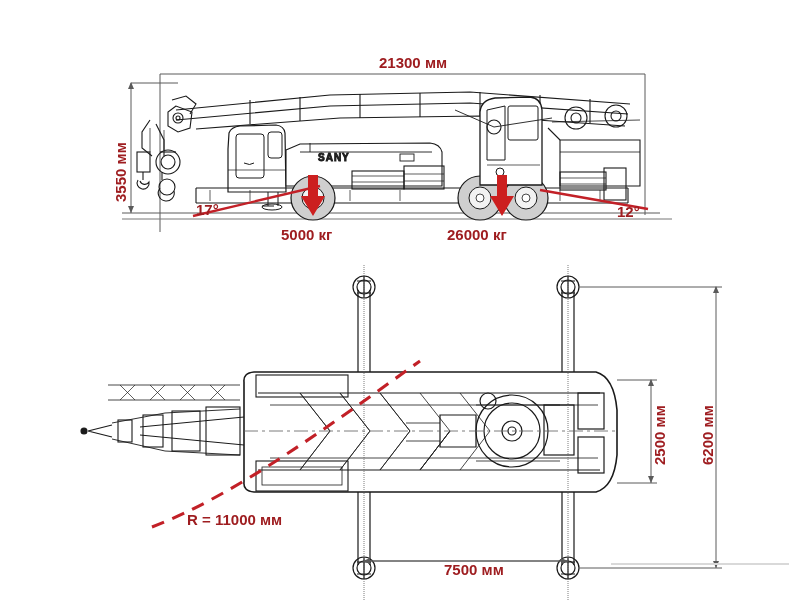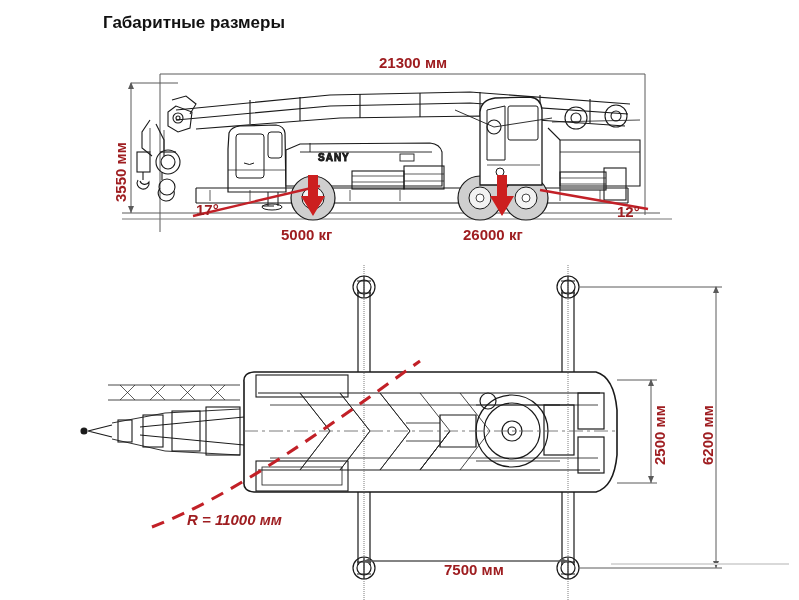--- a/index.html
+++ b/index.html
@@ -41,21 +41,20 @@
   #wm-bar{right:10px;bottom:35px;width:178px;height:2px;background:#d9d9d9;}
 
   svg{display:block;}
   .novis{pointer-events:none;}
 </style>
 </head>
 <body>
 
 <div id="stage">
 
-  <div class="abs" id="title">Габаритные размеры</div>
 
   <svg class="abs novis" style="left:0px;top:0px;" width="799" height="265" viewBox="0 0 799 265">
     <defs>
       <marker id="ar" markerWidth="8" markerHeight="8" refX="7" refY="3" orient="auto">
         <path d="M0,0 L7,3 L0,6 z" fill="#5a5a5a"></path>
       </marker>
       <marker id="arS" markerWidth="8" markerHeight="8" refX="1" refY="3" orient="auto">
         <path d="M7,0 L0,3 L7,6 z" fill="#5a5a5a"></path>
       </marker>
       <marker id="arR" markerWidth="9" markerHeight="9" refX="8" refY="3.2" orient="auto">
@@ -199,21 +198,21 @@
   <div class="abs dim dim-lg" style="left:379px;top:54px;">21300 мм</div>
 
   <div class="abs dim dim-lg vert" style="left:112px;top:202px;">3550 мм</div>
 
   <div class="abs dim dim-lg" style="left:196px;top:201px;text-align:center;">17°</div>
 
   <div class="abs dim dim-lg" style="left:617px;top:203px;">12°</div>
 
   <div class="abs dim dim-lg" style="left:281px;top:226px;">5000 кг</div>
 
-  <div class="abs dim dim-lg" style="left:463px;top:226px;">26000 кг</div>
+  <div class="abs dim dim-lg" style="left:447px;top:226px;">26000 кг</div>
 
   <svg class="abs novis" style="left:0px;top:265px;" width="799" height="335" viewBox="0 0 799 335">
     <defs>
       <marker id="ar2" markerWidth="8" markerHeight="8" refX="7" refY="3" orient="auto">
         <path d="M0,0 L7,3 L0,6 z" fill="#5a5a5a"></path>
       </marker>
       <marker id="ar2S" markerWidth="8" markerHeight="8" refX="1" refY="3" orient="auto">
         <path d="M7,0 L0,3 L7,6 z" fill="#5a5a5a"></path>
       </marker>
     </defs>
@@ -307,21 +306,21 @@
       <line x1="651" y1="115" x2="651" y2="218" marker-start="url(#ar2S)" marker-end="url(#ar2)"></line>
       <line x1="617" y1="115" x2="657" y2="115"></line>
       <line x1="617" y1="218" x2="657" y2="218"></line>
 
       <line x1="716" y1="22" x2="716" y2="303" marker-start="url(#ar2S)" marker-end="url(#ar2)"></line>
       <line x1="578" y1="22" x2="722" y2="22"></line>
       <line x1="578" y1="303" x2="722" y2="303"></line>
     </g>
   </svg>
 
-  <div class="abs dim dim-lg" style="left:187px;top:511px;font-style:italic;">R = 11000 мм</div>
+  <div class="abs dim dim-lg" style="left:187px;top:511px;">R = 11000 мм</div>
 
   <div class="abs dim dim-lg" style="left:444px;top:561px;">7500 мм</div>
 
   <div class="abs dim dim-lg vert" style="left:651px;top:465px;">2500 мм</div>
 
   <div class="abs dim dim-lg vert" style="left:699px;top:465px;">6200 мм</div>
 
   <div class="abs" id="wm-bar"></div>
 
 </div>

